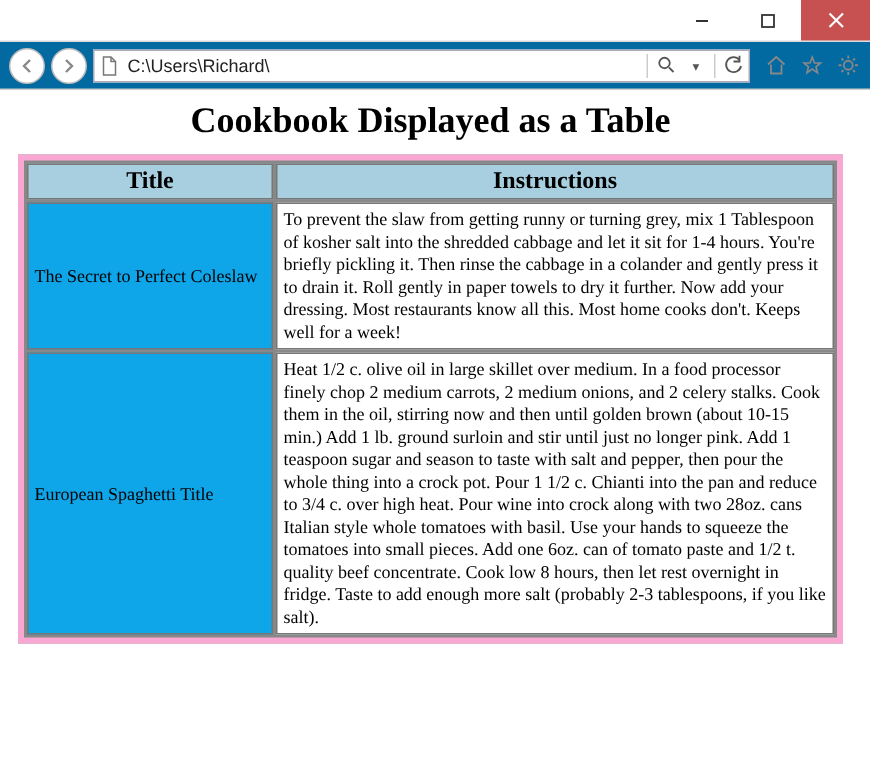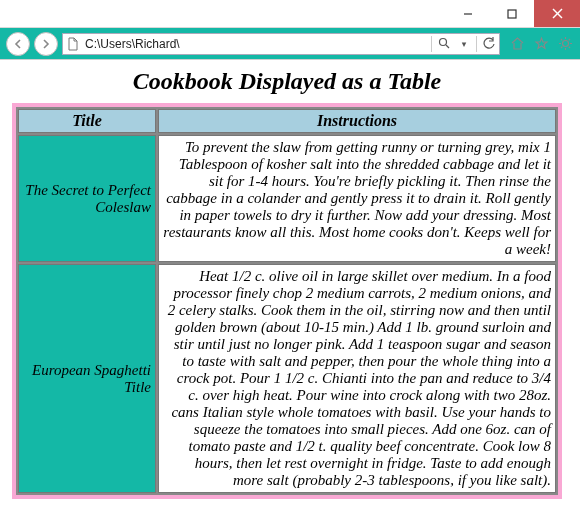--- a/index.html
+++ b/index.html
@@ -12,21 +12,21 @@
   }
   .win-btn {
     width: 44px; display: flex; align-items: center; justify-content: center;
     font-size: 13px; color: #333;
   }
   .win-btn.close { background: #c75050; color: #fff; width: 46px; }
   .win-btn.close svg { stroke: #fff; }
   .win-btn svg { stroke: #333; }
 
   .toolbar {
-    height: 32px; background: #14b8a6; border-bottom: 1px solid #cfcfcf;
+    height: 32px; background: #0369a1; border-bottom: 1px solid #cfcfcf;
     display: flex; align-items: center; padding: 0 6px; gap: 4px;
   }
   .nav-btn {
     width: 24px; height: 24px; border: 1px solid #bbb; border-radius: 50%;
     background: #fff; display: flex; align-items: center; justify-content: center;
     color: #888;
   }
   .addr {
     flex: 1; height: 22px; border: 1px solid #aab; background: #fff;
     display: flex; align-items: center;
@@ -44,21 +44,21 @@
     width: 20px; display: flex; align-items: center; justify-content: center; color: #555;
   }
   .addr-refresh {
     width: 20px; display: flex; align-items: center; justify-content: center; color: #555;
   }
   .tool-icons { display: flex; align-items: center; gap: 6px; margin-left: 4px; color: #777; }
   .tool-icon { width: 18px; height: 18px; display: flex; align-items: center; justify-content: center; }
 
   .content-wrap {
     position: relative; height: calc(516px - 28px - 32px);
-    overflow: hidden; background: #fff; font-style: italic;
+    overflow: hidden; background: #fff;
   }
   .content {
     height: 100%; overflow-y: auto; padding: 6px 18px 6px 12px;
   }
   .content::-webkit-scrollbar { width: 16px; }
   .content::-webkit-scrollbar-track { background: #f0f0f0; }
   .content::-webkit-scrollbar-thumb { background: #c2c2c2; border: 1px solid #a8a8a8; }
   .content::-webkit-scrollbar-button { background: #f0f0f0; height: 16px; border: 1px solid #ccc; }
 
   h1.page-title {
@@ -68,24 +68,24 @@
   table.cook {
     width: 100%; border-collapse: separate; border-spacing: 2px;
     border: 4px solid #f9a8d4; font-family: "Times New Roman", serif;
     background: #888;
   }
   table.cook th {
     background: #a7cfdf; font-weight: bold; font-size: 16px;
     border: 1px solid #777; padding: 2px 4px; text-align: center;
   }
   table.cook td {
-    border: 1px solid #777; padding: 3px 4px; font-size: 15px;
-    vertical-align: middle; background: #fff; text-align: right;
+    border: 1px solid #777; padding: 3px 4px; font-size: 12px;
+    vertical-align: middle; background: #fff;
   }
-  table.cook td.title-cell { background: #14b8a6; width: 138px; }
+  table.cook td.title-cell { background: #0ea5e9; width: 164px; }
 </style>
 </head>
 <body>
 
 <div class="titlebar">
   <div class="win-btn">
     <svg width="10" height="10">
         <line x1="1" y1="5" x2="9" y2="5" stroke-width="1.2"></line>
       </svg>
   </div>

